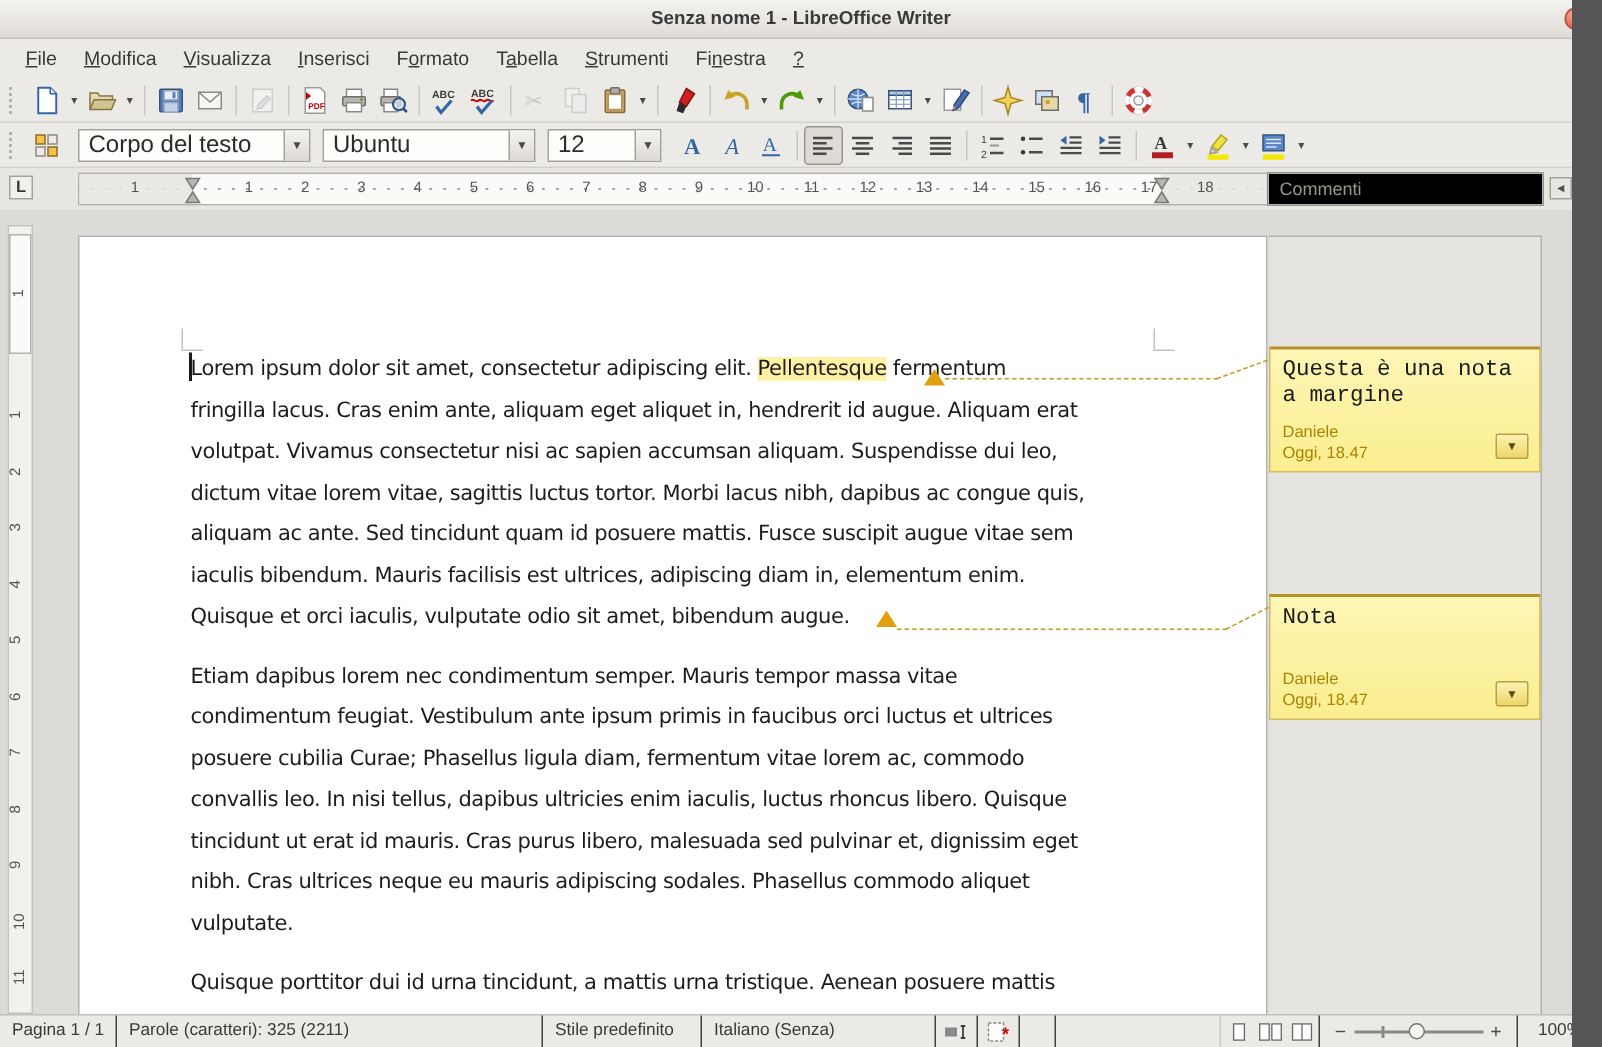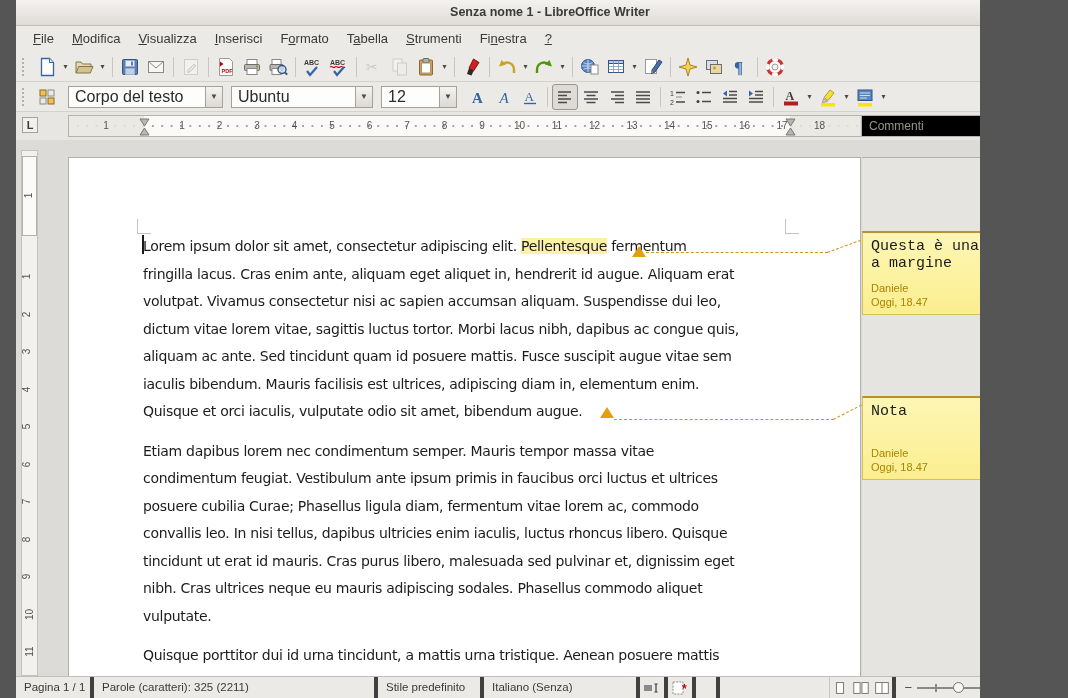--- a/index.html
+++ b/index.html
@@ -1,20 +1,20 @@
 <!DOCTYPE html>
 <html><head>
 <meta charset="utf-8">
 <style>
   * { margin:0; padding:0; box-sizing:border-box; }
   html,body { background:#555; }
   .window {
-    position:relative; width:964px; height:698px; overflow:hidden;
+    position:relative; width:1048px; height:698px; overflow:hidden;
     font-family:"Liberation Sans","DejaVu Sans",sans-serif;
-    background:#eceae7; color:#3a3a38;margin-left:16px;
+    background:#eceae7; color:#3a3a38;
   }
   
   #titlebar { position:absolute; left:0; top:0; width:1068px; height:26px;
     background:linear-gradient(#f4f2ef,#dfdcd8); border-bottom:1px solid #c2bfba; }
   #titlebar .title { text-align:center; line-height:25px; font-weight:bold; font-size:12.5px; color:#3a3a38; }
   #close-btn { position:absolute; right:10px; top:5px; width:15px; height:15px; border-radius:50%;
     background:radial-gradient(circle at 35% 30%, #f6a695, #dd5f48 75%); border:1px solid #b34a38; }
   
   #menubar { position:absolute; left:0; top:26px; width:1068px; height:26px;
     background:#eceae7; display:flex; align-items:center; padding-left:8px; }
@@ -91,21 +91,21 @@
   #vscroll-track { position:absolute; left:1050px; top:0; width:18px; height:536px; background:#f0efec; border-left:1px solid #d6d3ce; }
   #vscroll-thumb { position:absolute; left:1053px; top:0px; width:11px; height:200px; background:#a39f9a;
     border:1px solid #8c8984; border-radius:6px; }
   .scroll-btn { position:absolute; left:1051px; width:16px; height:15px; background:#f3f1ee;
     border:1px solid #b5b2ad; border-radius:2px; display:flex; align-items:center; justify-content:center; }
   .scroll-btn svg { width:12px; height:12px; }
   #btn-prev-page { top:489px; } #btn-navigation { top:505px; } #btn-next-page { top:521px; }
   
   #statusbar { position:absolute; left:0; top:676px; width:1068px; height:22px; background:#eceae7;
     border-top:1px solid #c2bfba; display:flex; align-items:center; font-size:11.5px; color:#3a3a38; }
-  .sb-cell { height:100%; line-height:21px; padding:0 8px; border-right:4px solid #404040;
+  .sb-cell { height:100%; line-height:21px; padding:0 8px; border-right:1px solid #404040;
     white-space:nowrap; overflow:hidden; display:flex; align-items:center; gap:4px; }
   .sb-icon svg { display:block; }
   #sb-views { gap:3px; }
   .zoomwrap { display:flex; align-items:center; gap:5px; }
   .ztrack { position:relative; width:86px; height:2px; background:#8c8a85; }
   .znotch { position:absolute; left:18px; top:-3px; width:2px; height:8px; background:#8c8a85; }
   .zthumb { position:absolute; left:36px; top:-5px; width:11px; height:11px; border-radius:50%;
     background:#f6f5f3; border:1px solid #77756f; }
   .zsign { font-size:13px; color:#4a4a48; }
 </style>

